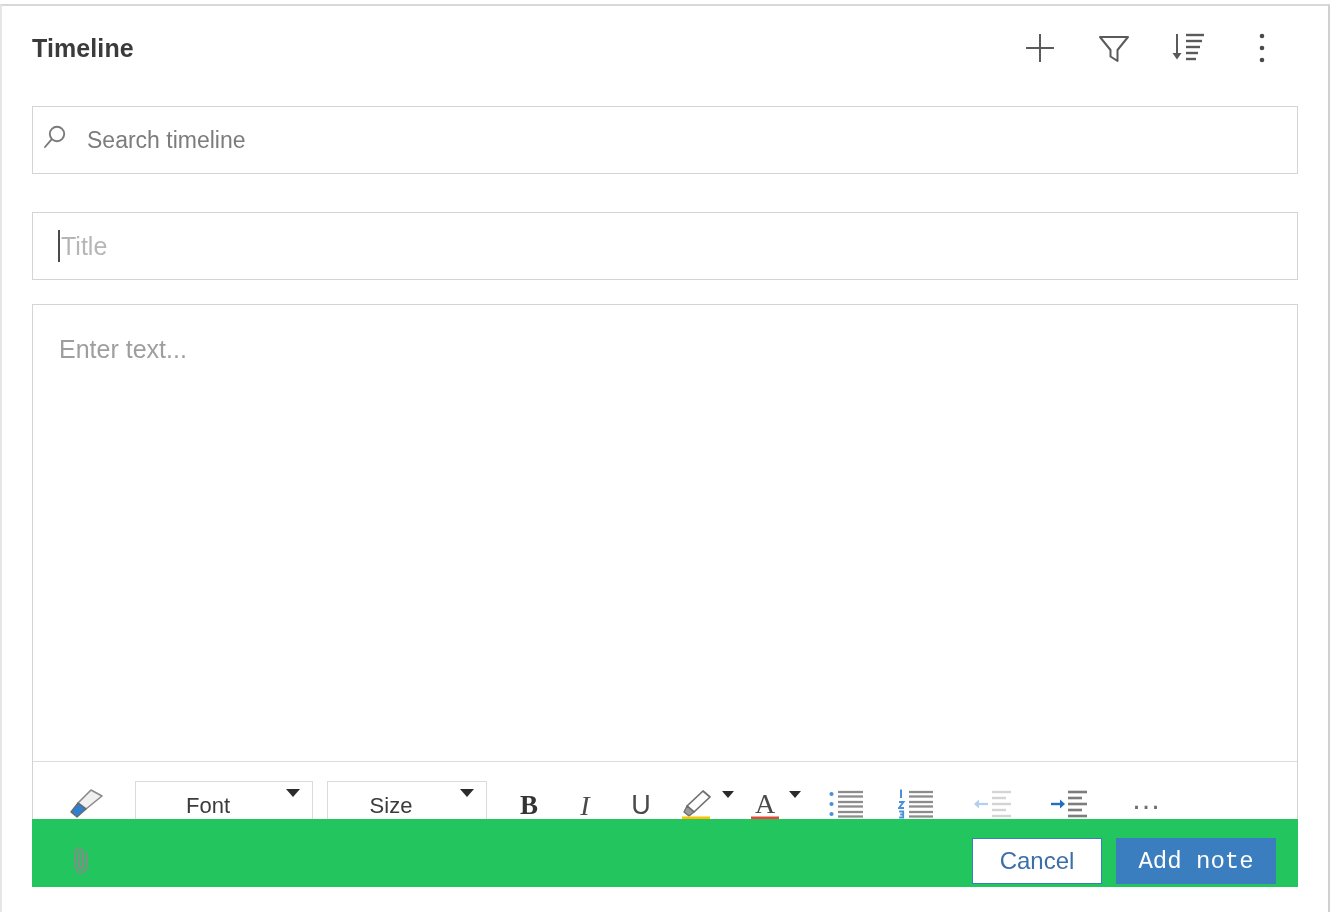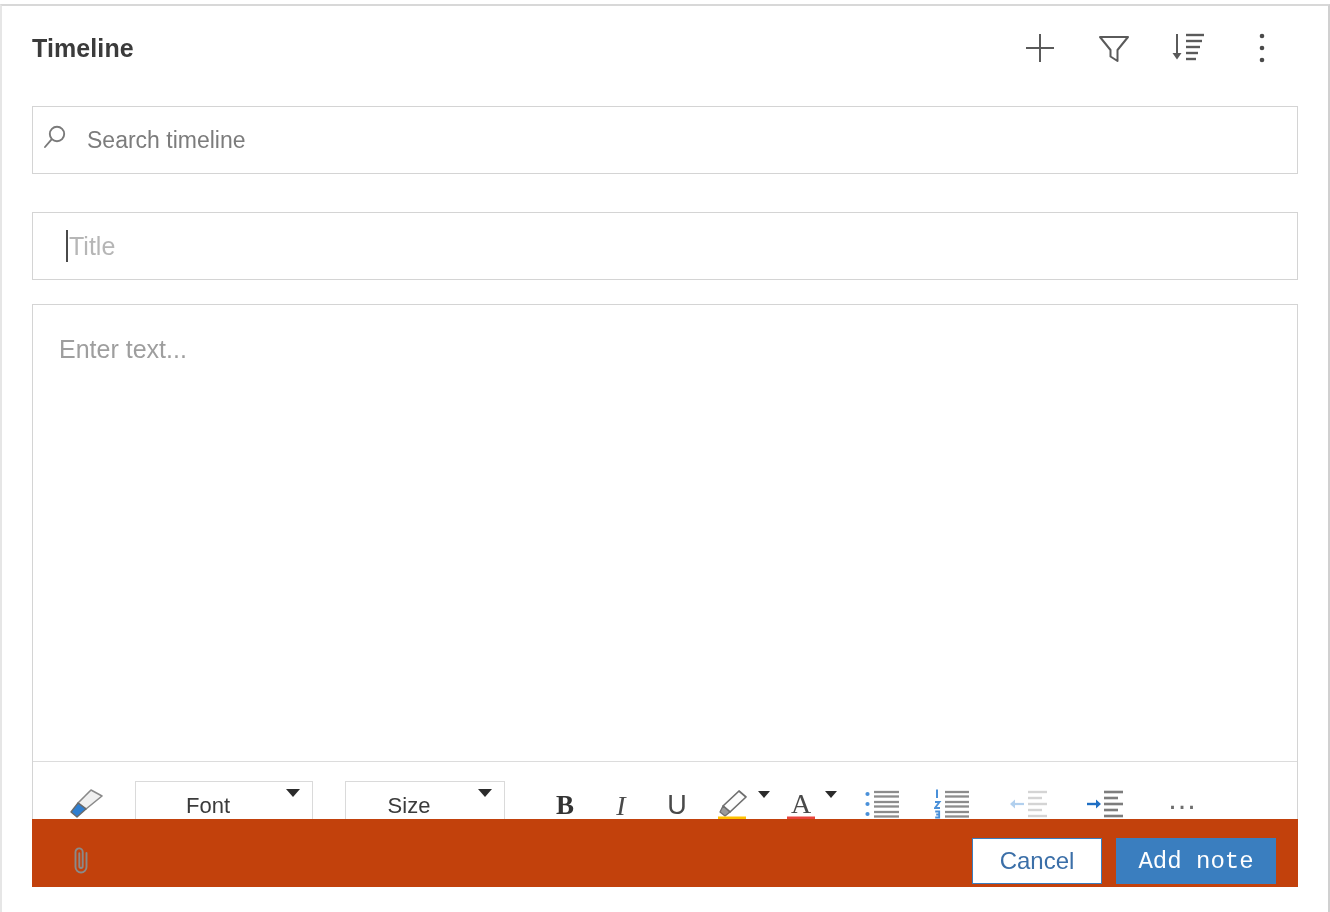--- a/index.html
+++ b/index.html
@@ -74,21 +74,21 @@
   #search-input::placeholder { color: #7c7c7c; opacity: 1; }
 
   
   #title-row {
     position: absolute;
     left: 30px; top: 206px;
     width: 1266px; height: 68px;
     border: 1px solid #d4d4d4;
     background: #ffffff;
     display: flex; align-items: center;
-    padding-left: 33px;
+    padding-left: 25px;
   }
   #title-caret {
     width: 2px; height: 32px;
     background: #4a4a4a;
     margin-right: 1px;
     flex: 0 0 auto;
   }
   #title-input {
     border: none; outline: none; background: transparent;
     font-family: "Liberation Sans", sans-serif;
@@ -140,21 +140,21 @@
     cursor: pointer; gap: 7px;
   }
   .tb-dropdown {
     height: 50px;
     min-width: 160px;
     border: 1px solid #dadada;
     background: #ffffff;
     display: flex; align-items: center;
     padding: 0 12px 0 0;
     cursor: pointer;
-    margin-right: 32px;
+    margin-right: 14px;
   }
   .tb-dropdown .dd-label {
     flex: 1 1 auto;
     text-align: center;
     font-size: 22px;
     color: #3b3b3b;
   }
   .tb-dropdown .dd-caret { flex: 0 0 auto; margin-left: 6px; }
   #font-dropdown { width: 178px; margin-left: 22px; }
   #size-dropdown { width: 130px; }
@@ -183,21 +183,21 @@
     display: flex; align-items: center; justify-content: center;
     cursor: pointer; font-size: 30px; color: #6e6e6e; letter-spacing: 2px;
     padding-bottom: 14px;
   }
 
   
   #footer-bar {
     position: absolute;
     left: 30px; top: 813px;
     width: 1266px; height: 68px;
-    background: #c2410c;
+    background: #22c55e;
     display: flex; align-items: center;
     padding: 16px 22px 0 26px;
   }
   #attach-btn {
     width: 48px; height: 48px;
     display: flex; align-items: center; justify-content: center;
     background: none; border: none; padding: 0; cursor: pointer;
   }
   #footer-actions {
     margin-left: auto;

